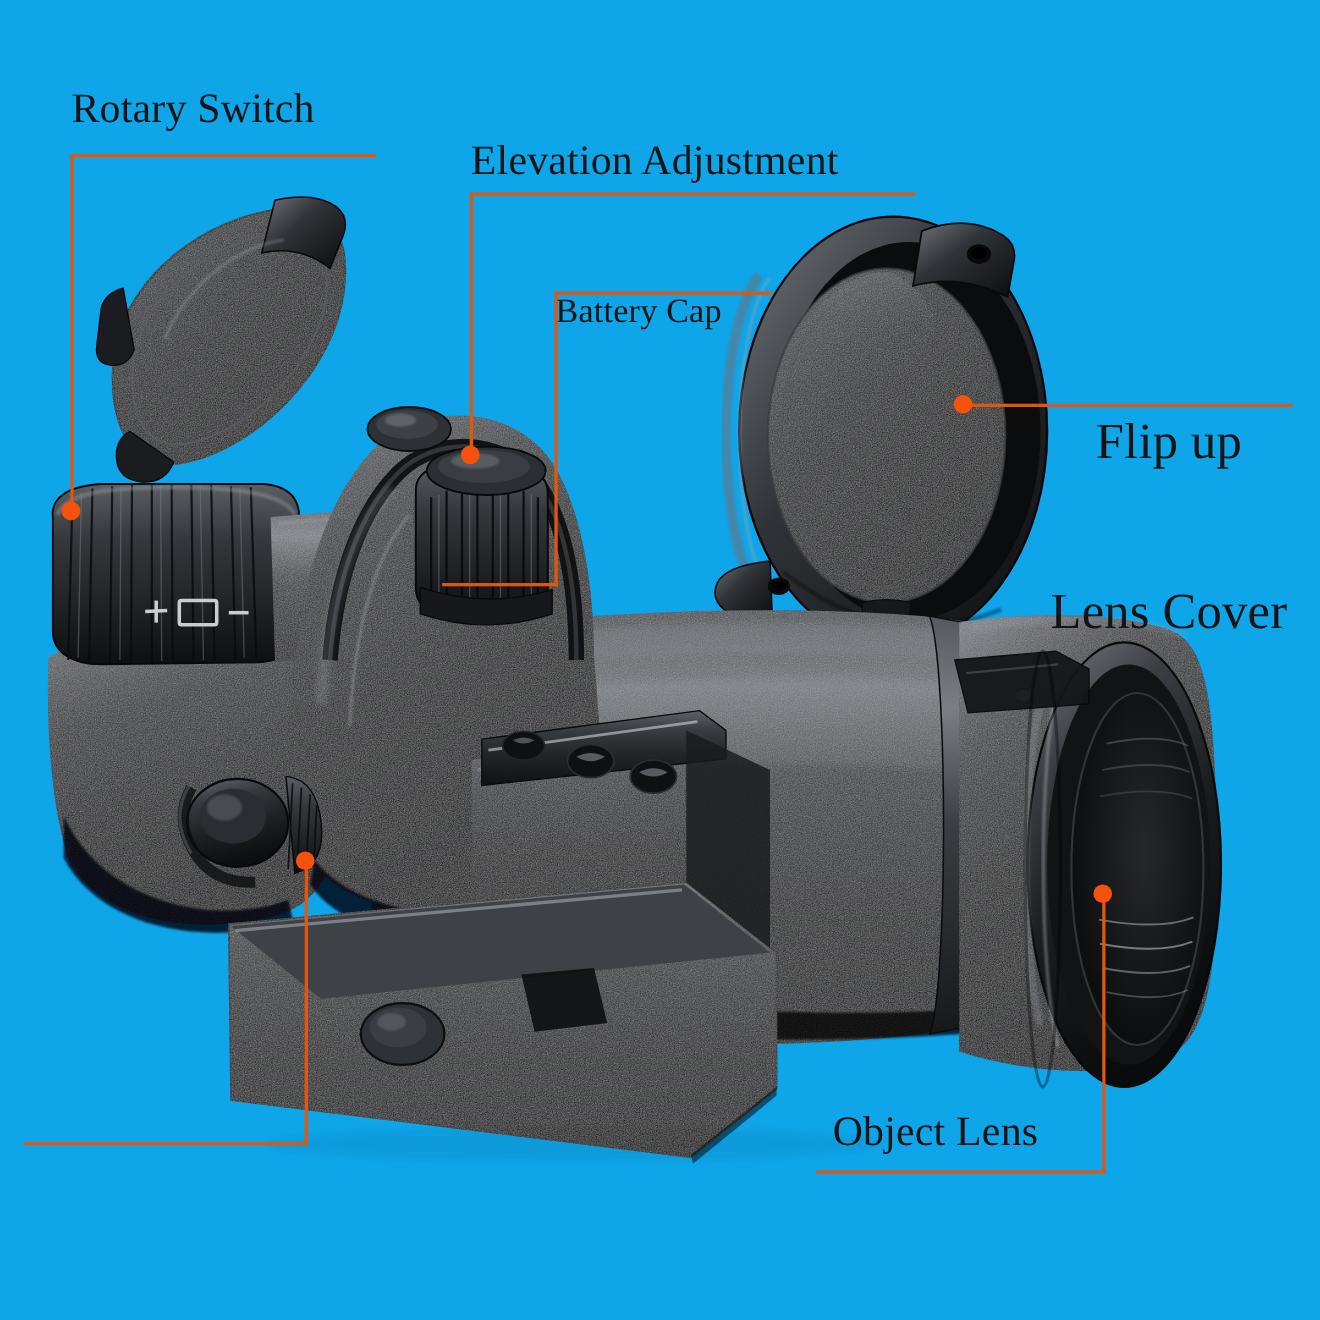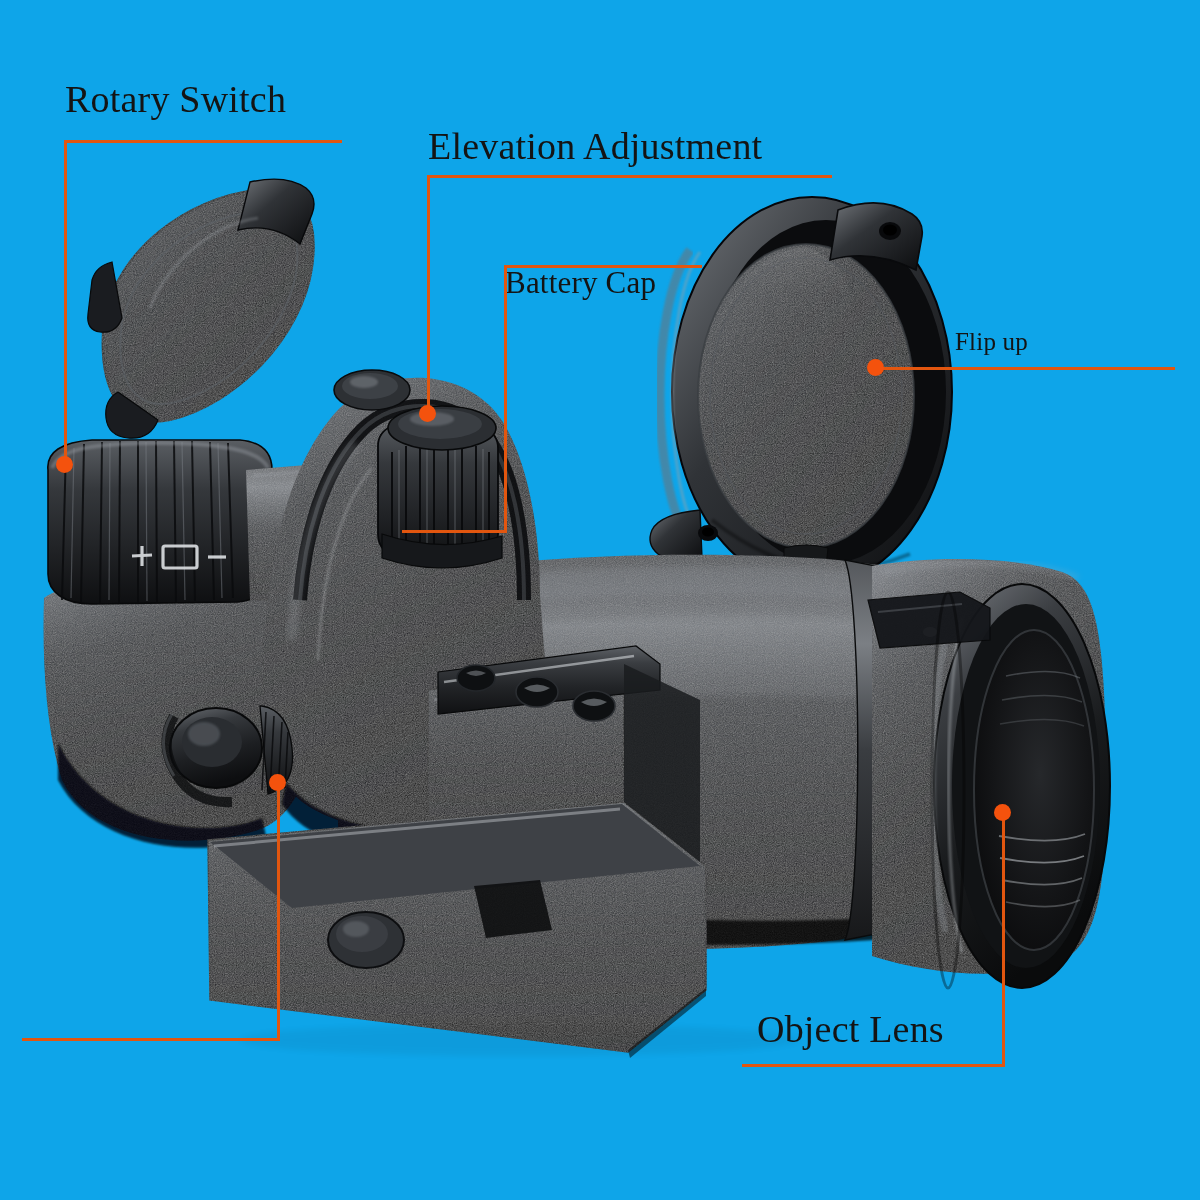--- a/index.html
+++ b/index.html
@@ -19,21 +19,21 @@
     color:#141414;
     font-family:"Liberation Serif","DejaVu Serif",serif;
     font-weight:400;
     white-space:pre;
     line-height:1.12;
     letter-spacing:.2px;
   }
   .lbl-rotary{left:65px;top:78px;font-size:38px;}
   .lbl-elev{left:428px;top:125px;font-size:38px;}
   .lbl-batt{left:505px;top:222px;font-size:31px;margin-top:44px;}
-  .lbl-flip{left:955px;top:272px;font-size:25px;text-align:center;}
+  .lbl-flip{left:955px;top:272px;font-size:46px;text-align:center;}
   .lbl-wind{left:40px;top:945px;font-size:38px;text-align:center;width:220px;}
   .lbl-obj{left:757px;top:1008px;font-size:38px;}
 
   
   .lead{position:absolute;background:#e2560f;}
   .lead.h{height:3px;}
   .lead.v{width:3px;}
   .dot{
     position:absolute;width:17px;height:17px;border-radius:50%;
     background:#f4520d;
@@ -407,20 +407,21 @@
   <div>
     <div class="label lbl-batt" style="color: rgb(20, 20, 20);">Battery Cap</div>
     <div class="lead h" style="left: 504px; top: 265px; width: 198px; background: rgb(226, 86, 15);"></div>
     <div class="lead v" style="left: 504px; top: 265px; height: 268px; background: rgb(226, 86, 15);"></div>
     <div class="lead h" style="left: 402px; top: 530px; width: 105px; background: rgb(226, 86, 15);"></div>
   </div>
 
   <div>
     <div class="label lbl-flip" style="color: rgb(20, 20, 20);">
       <div>Flip up</div>
+      <div>Lens Cover</div>
     </div>
     <div class="lead h" style="left: 875px; top: 367px; width: 300px; background: rgb(226, 86, 15);"></div>
     <div class="dot" style="left: 867px; top: 359px; background: rgb(244, 82, 13);"></div>
   </div>
 
   <div>
     <div class="label lbl-wind" style="color: rgb(20, 20, 20);">
     </div>
     <div class="lead v" style="left: 277px; top: 782px; height: 259px; background: rgb(226, 86, 15);"></div>
     <div class="lead h" style="left: 22px; top: 1038px; width: 258px; background: rgb(226, 86, 15);"></div>

